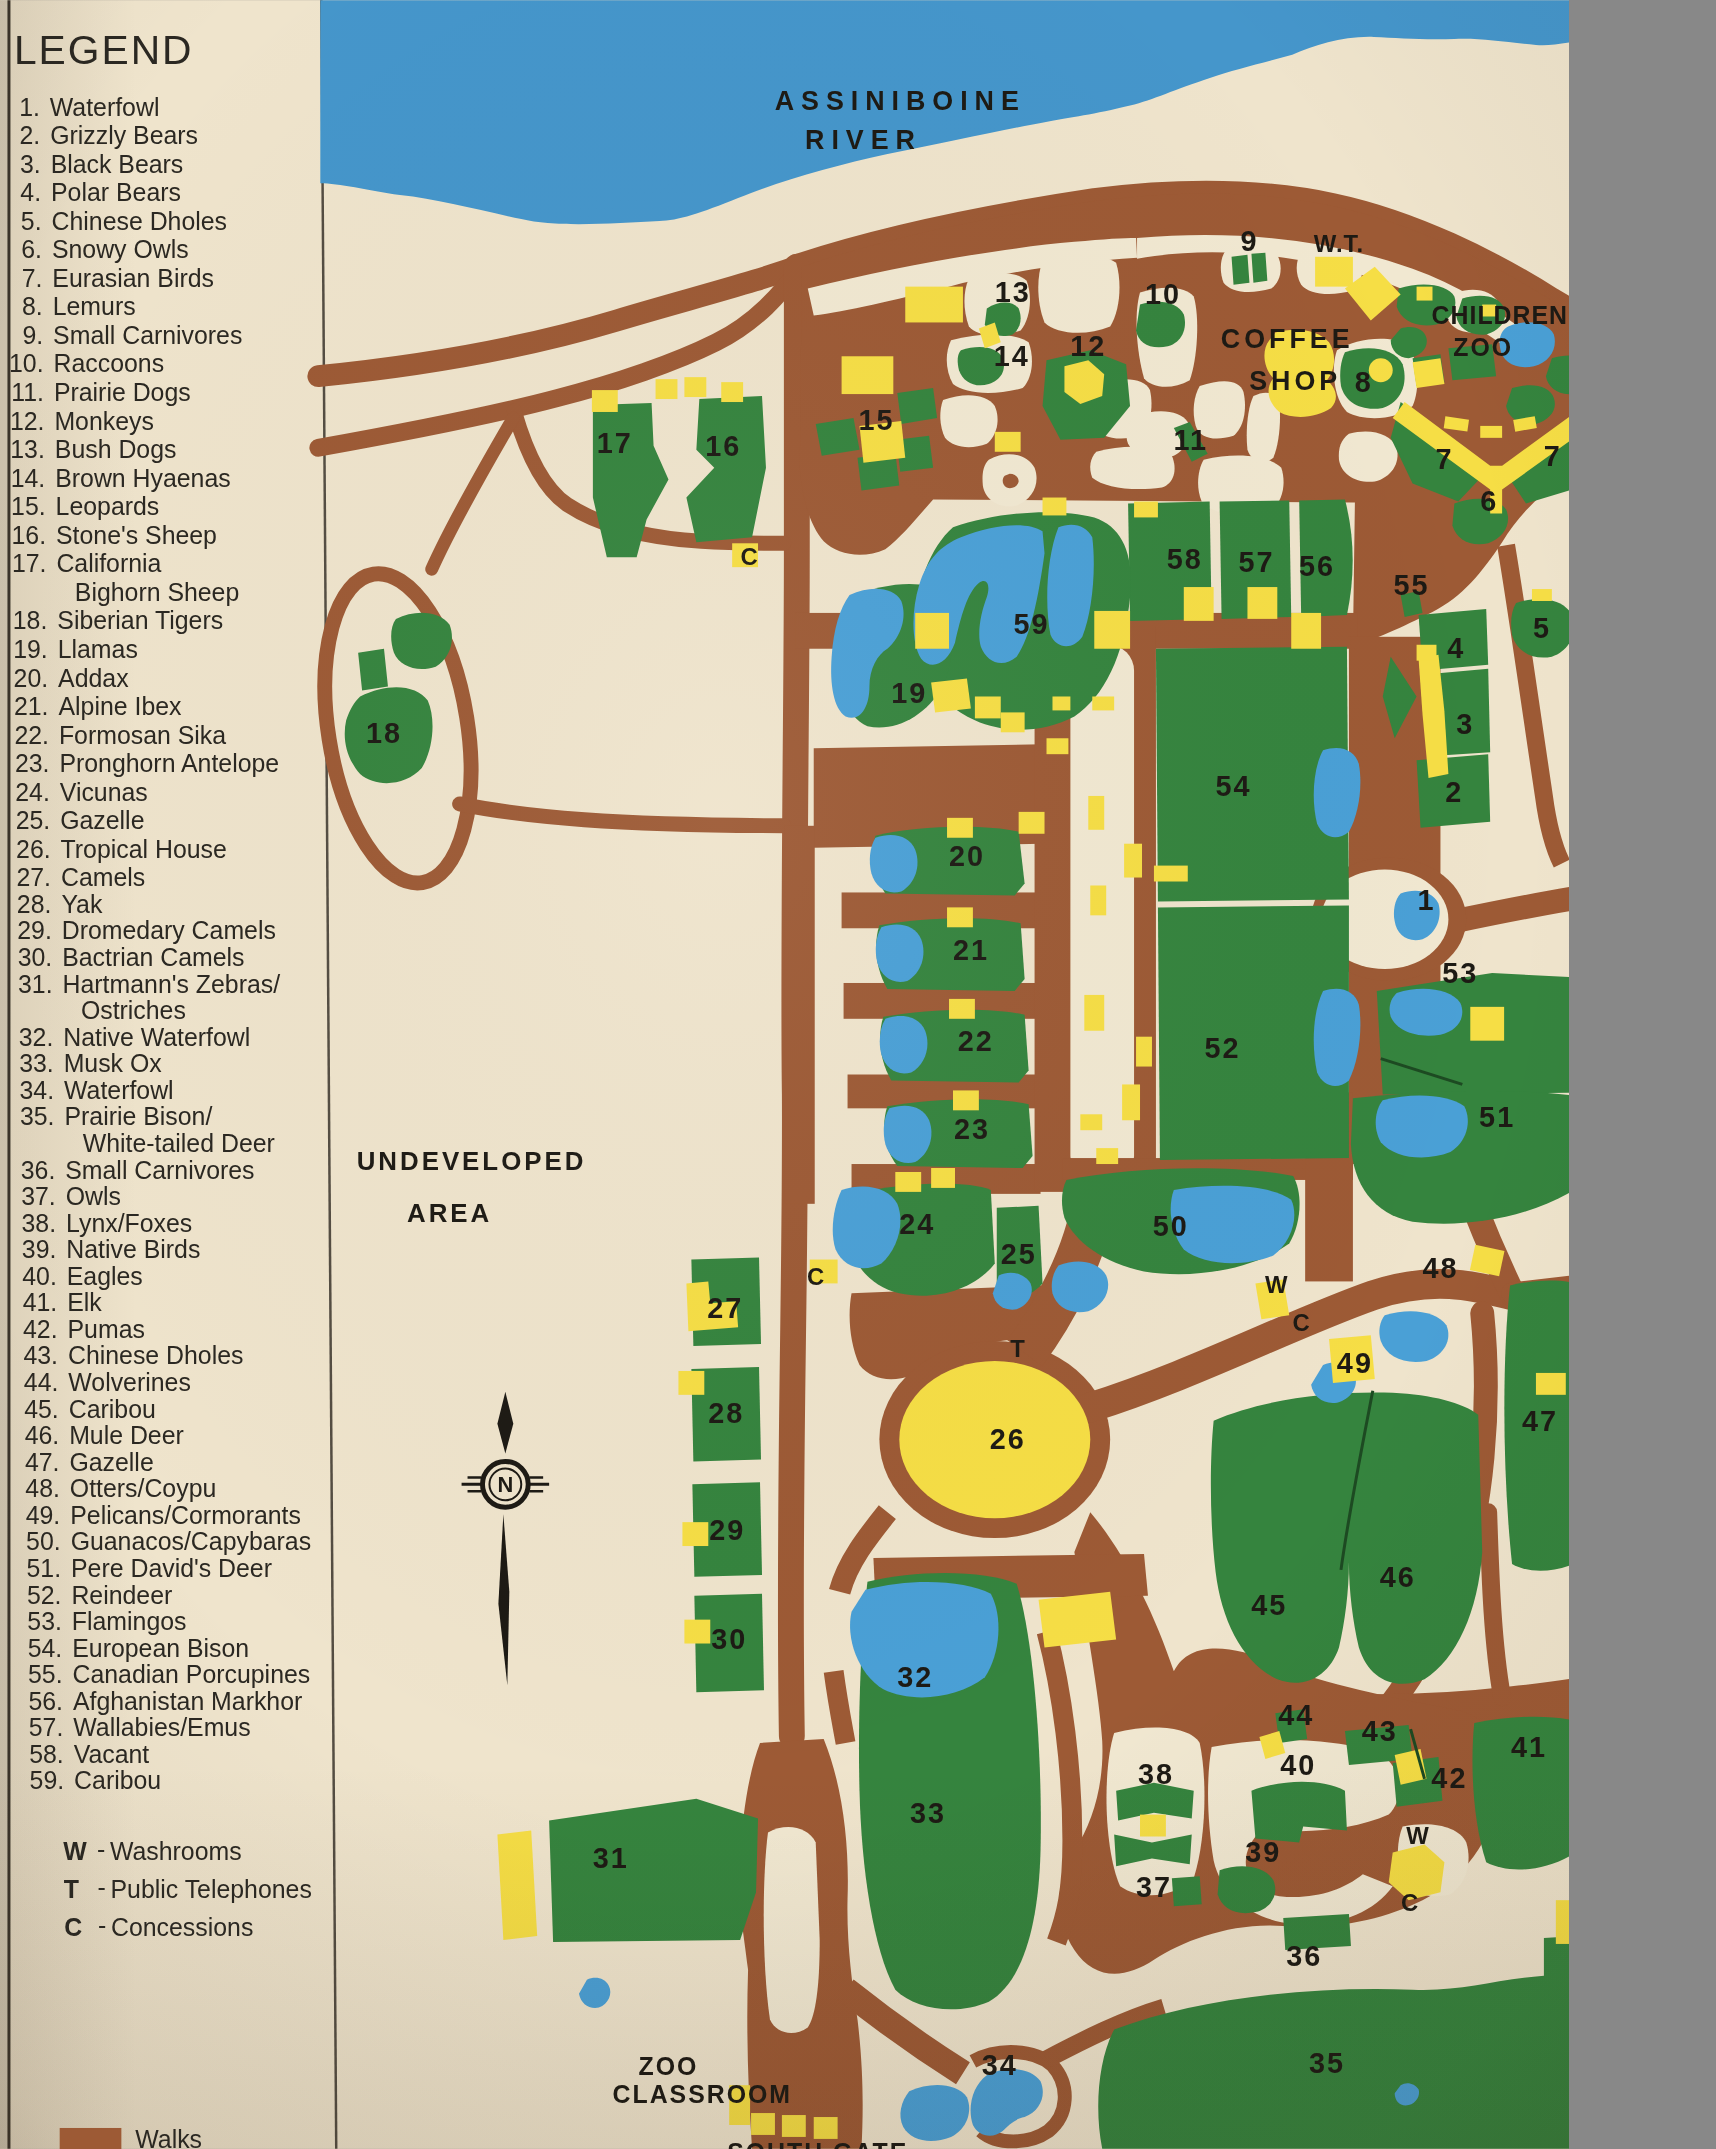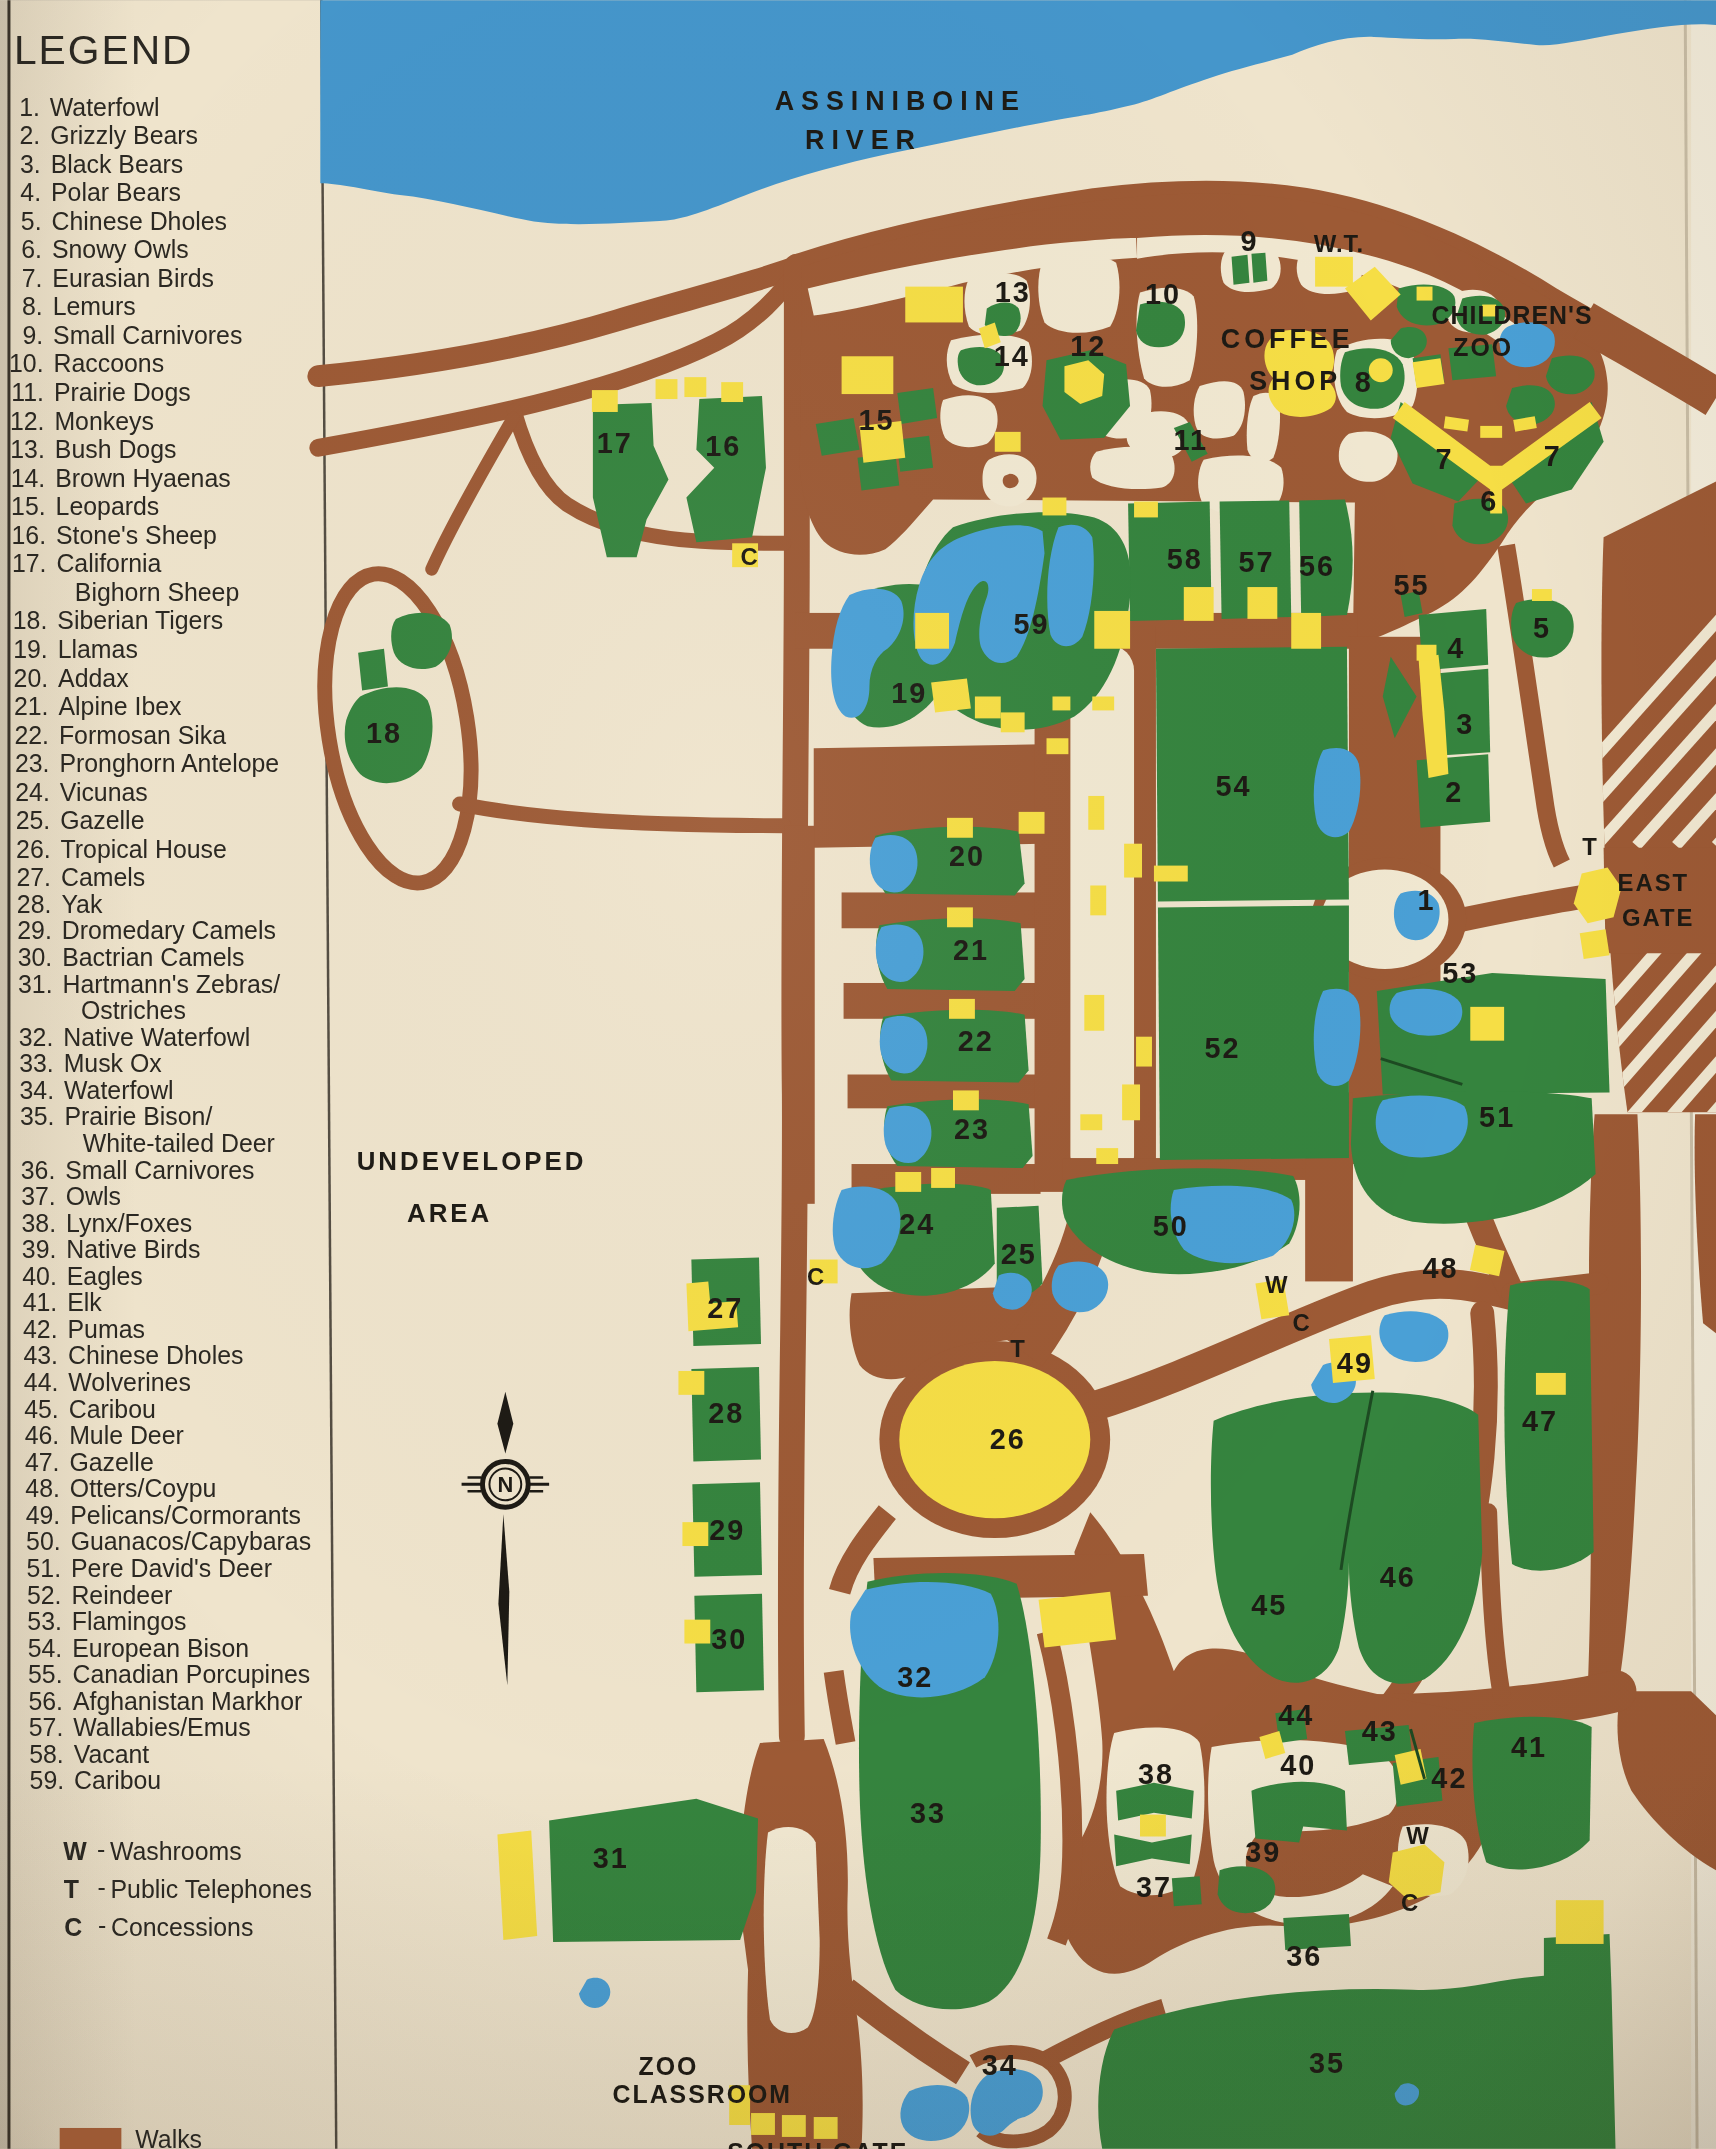--- a/index.html
+++ b/index.html
@@ -1,15 +1,15 @@
 <!DOCTYPE html>
 <html><head><meta charset="utf-8">
 <style>
 html,body{margin:0;padding:0;background:#888;}
-#page{width:1716px;height:2149px;position:relative;overflow:hidden;}
+#page{width:1569px;height:2149px;position:relative;overflow:hidden;}
 svg{display:block;font-family:"Liberation Sans", sans-serif;}
 </style></head>
 <body>
 <div id="page">
 <svg width="1716" height="2149" viewBox="0 0 1725 2160">
 
 <rect x="0" y="0" width="1725" height="2160" fill="#efe4cc"></rect>
 
 <rect x="1700" y="0" width="25" height="2160" fill="#f3ecda"></rect>
 <path d="M1694,0 L1706,2160" stroke="#c9bda5" stroke-width="3" fill="none"></path>

